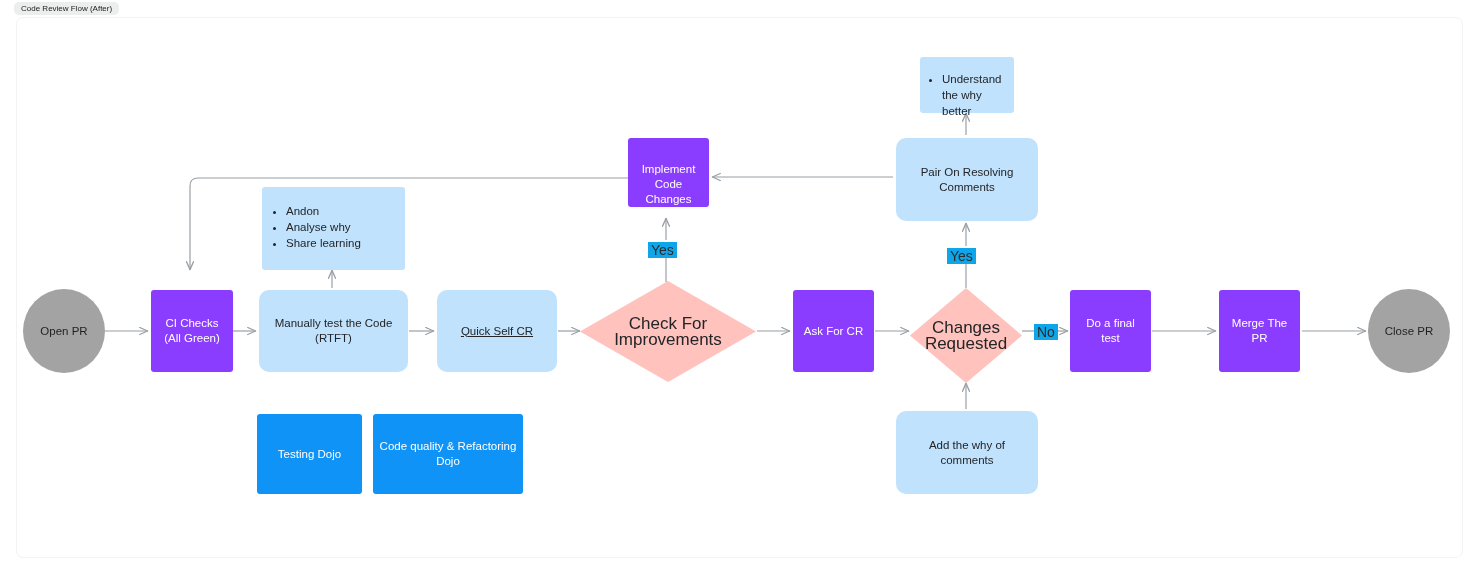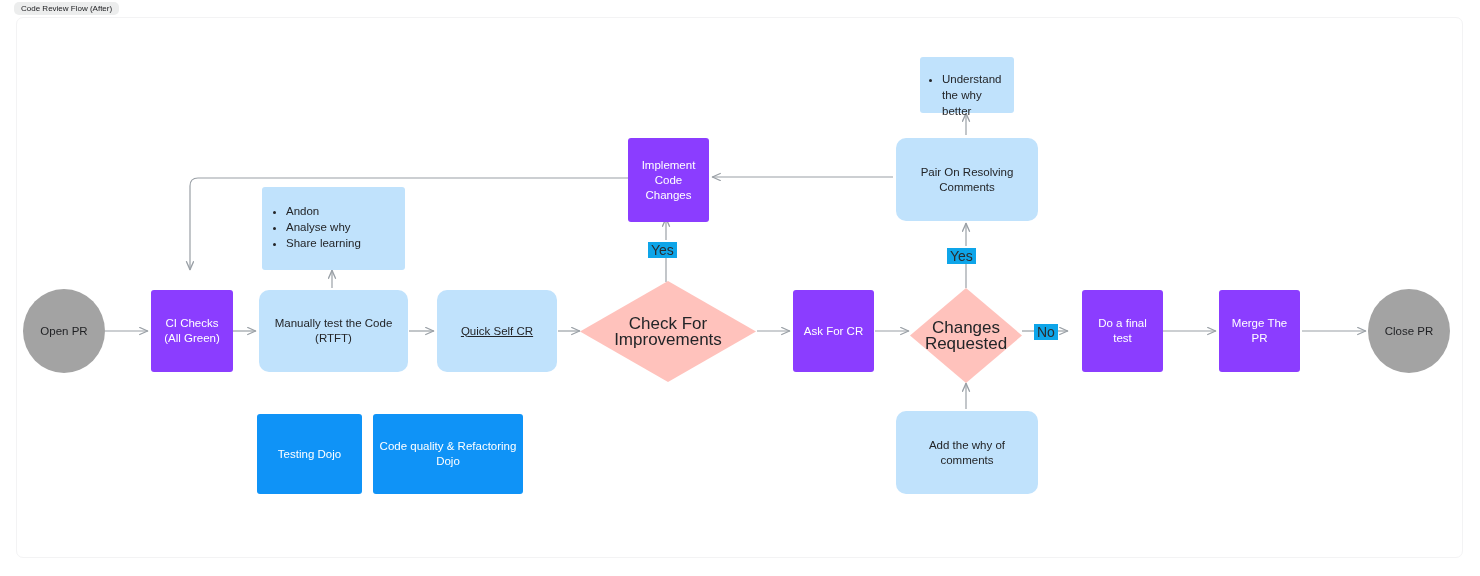--- a/index.html
+++ b/index.html
@@ -216,21 +216,21 @@
     <span class="lbl">Quick Self CR</span>
   </div>
 
   <div class="n-diamond" style="left:580px; top:281px; width:176px; height:101px;">
     <div class="dshape"></div>
     <div class="dlabel">
       <span><span>Check For</span><br><span>Improvements</span></span>
     </div>
   </div>
 
-  <div class="node n-rect-purple" style="left:628px; top:138px; width:81px;  height:84px;">
+  <div class="node n-rect-purple" style="left:628px; top:138px; width:81px;  height:69px;align-items:flex-end;">
     <span class="lbl"><span>Implement</span><br><span>Code Changes</span></span>
   </div>
 
   <div class="node n-rect-purple" style="left:793px; top:290px; width:81px;  height:82px;">
     <span class="lbl">Ask For CR</span>
   </div>
 
   <div class="n-diamond" style="left:910px; top:288px; width:112px; height:95px;">
     <div class="dshape"></div>
     <div class="dlabel">
@@ -245,21 +245,21 @@
   <div class="n-note narrow" style="position:absolute; left:920px; top:57px; width:94px; height:56px; z-index:3;">
     <ul>
       <li>Understand the why better</li>
     </ul>
   </div>
 
   <div class="node n-rect-lightblue" style="left:896px; top:411px; width:142px; height:83px;">
     <span class="lbl">Add the why of comments</span>
   </div>
 
-  <div class="node n-rect-purple" style="left:1070px; top:290px; width:81px;  height:82px;margin-left:12px;">
+  <div class="node n-rect-purple" style="left:1070px; top:290px; width:81px;  height:82px;">
     <span class="lbl">Do a final test</span>
   </div>
 
   <div class="node n-rect-purple" style="left:1219px; top:290px; width:81px;  height:82px;">
     <span class="lbl">Merge The PR</span>
   </div>
 
   <div class="node n-rect-brightblue" style="left:257px; top:414px; width:105px; height:80px;">
     <span class="lbl">Testing Dojo</span>
   </div>

